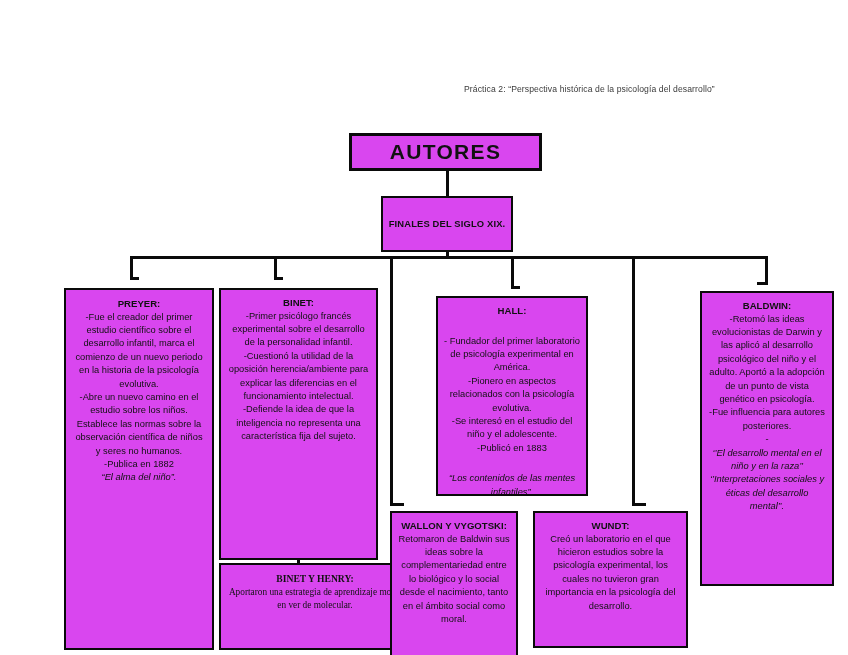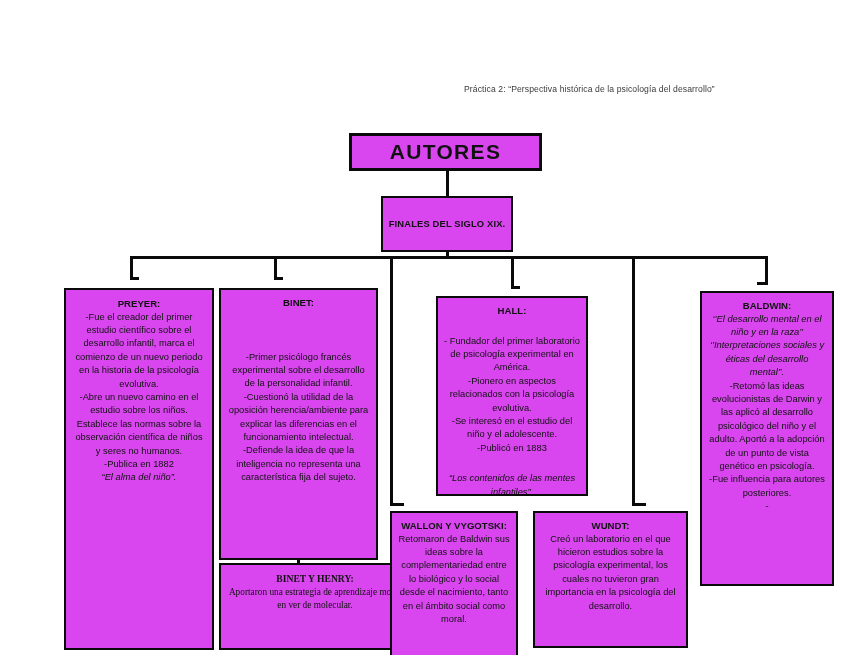--- a/index.html
+++ b/index.html
@@ -67,21 +67,21 @@
     font-size:9.4px;
     line-height:13.5px;
     letter-spacing:.15px;
   }
 
   
   .leaf .ttl{font-size:9.6px;line-height:13.5px;}
   .leaf .body{font-size:9.3px;line-height:13.4px;}
 
   #n-preyer{left:64px;top:240px;width:150px;height:362px;padding:7px 7px 0;}
-  #n-binet{left:219px;top:240px;width:159px;height:272px;padding:6px 5px 0;gap:41px;}
+  #n-binet{left:219px;top:240px;width:159px;height:272px;padding:6px 5px 0;}
   #n-binethenry{left:219px;top:515px;width:192px;height:87px;padding:7px 6px 0;font-family:Liberation Serif, serif;}
   #n-hall{left:436px;top:248px;width:152px;height:200px;padding:6px 6px 0;gap:17px;}
   #n-wallon{left:390px;top:463px;width:128px;height:185px;padding:6px 5px 0;}
   #n-wundt{left:533px;top:463px;width:155px;height:137px;padding:6px 7px 0;}
   #n-baldwin{left:700px;top:243px;width:134px;height:295px;padding:6px 6px 0;}
 
   
   .ln{position:absolute;background:#0a0a0a;z-index:1;}
   .lnh{height:3px;}
   .lnv{width:3px;}
@@ -161,20 +161,20 @@
     <span class="body">Retomaron de Baldwin sus ideas sobre la complementariedad entre lo biológico y lo social desde el nacimiento, tanto en el ámbito social como moral.</span>
   </div>
 
   <div class="node leaf" id="n-wundt">
     <span class="ttl">WUNDT:</span>
     <span class="body">Creó un laboratorio en el que hicieron estudios sobre la psicología experimental, los cuales no tuvieron gran importancia en la psicología del desarrollo.</span>
   </div>
 
   <div class="node leaf" id="n-baldwin">
     <span class="ttl">BALDWIN:</span>
-    <span class="body" style="font-style:italic">‘’El desarrollo mental en el niño y en la raza’’
-‘’Interpretaciones sociales y éticas del desarrollo mental’’.</span>
     <span class="body">-Retomó las ideas evolucionistas de Darwin y las aplicó al desarrollo psicológico del niño y el adulto. Aportó a la adopción de un punto de vista genético en psicología.
 -Fue influencia para autores posteriores.
 -</span>
+    <span class="body" style="font-style:italic">‘’El desarrollo mental en el niño y en la raza’’
+‘’Interpretaciones sociales y éticas del desarrollo mental’’.</span>
   </div>
 
 </div>
 
 </body></html>

